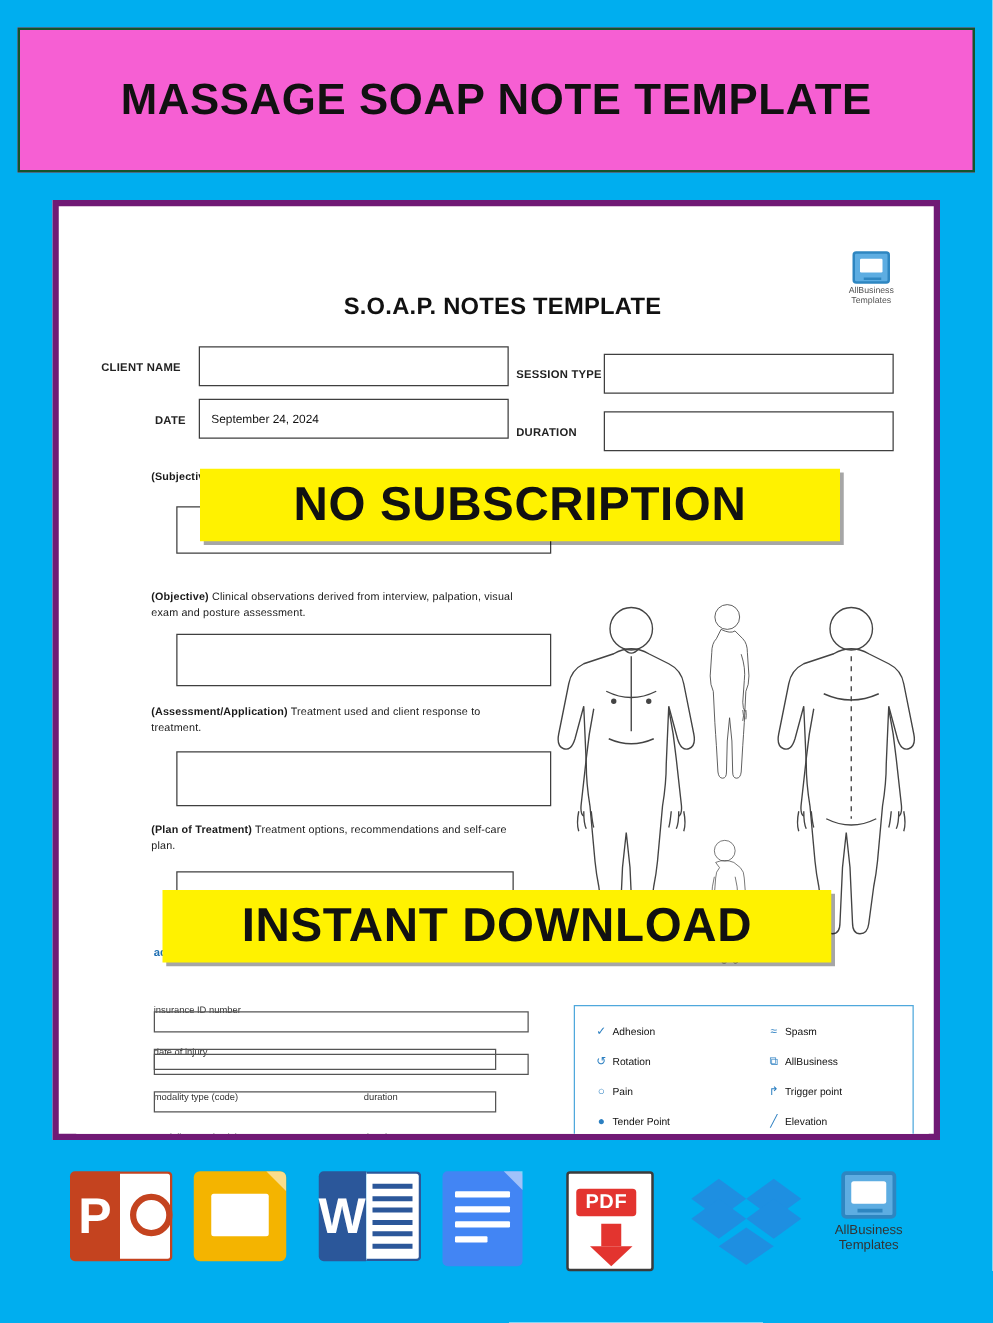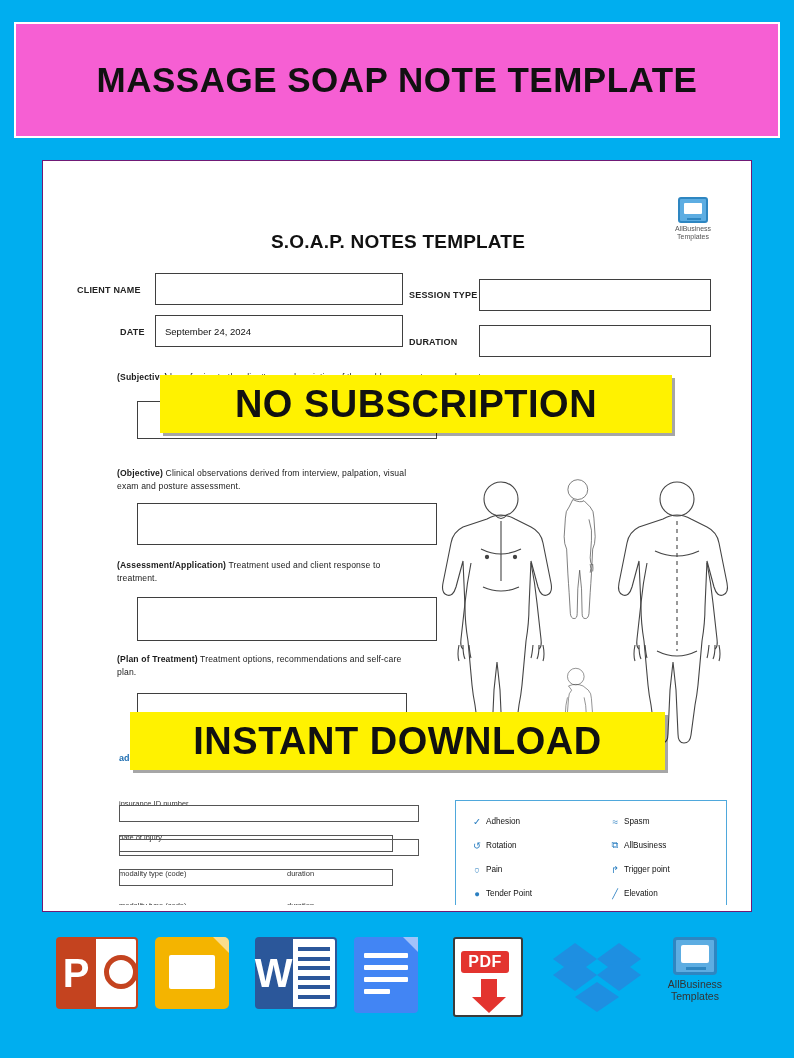--- a/index.html
+++ b/index.html
@@ -11,41 +11,41 @@
     overflow: hidden;
     position: relative;
   }
 
   
   .banner {
     position: absolute;
     left: 14px; top: 22px;
     width: 766px; height: 116px;
     background: #F65FD3;
-    border: 2px solid #ffffff;
+    border: 2px solid #14532d;
     display: flex;
     align-items: center;
     justify-content: center;
   }
   .banner-title {
     font-size: 35px;
     font-weight: bold;
     letter-spacing: 0.5px;
     color: #111111;
     text-align: center;
     font-family: "Liberation Sans", sans-serif;
   }
 
   
   .doc-card {
     position: absolute;
     left: 42px; top: 160px;
     width: 710px; height: 752px;
     background: #ffffff;
-    border: 1px solid #701a75;
+    border: 5px solid #701a75;
     overflow: hidden;
   }
 
   .doc-inner {
     position: absolute;
     left: 14px; top: 14px;
     width: 682px; height: 730px;
     background: #ffffff;
     overflow: hidden;
   }

